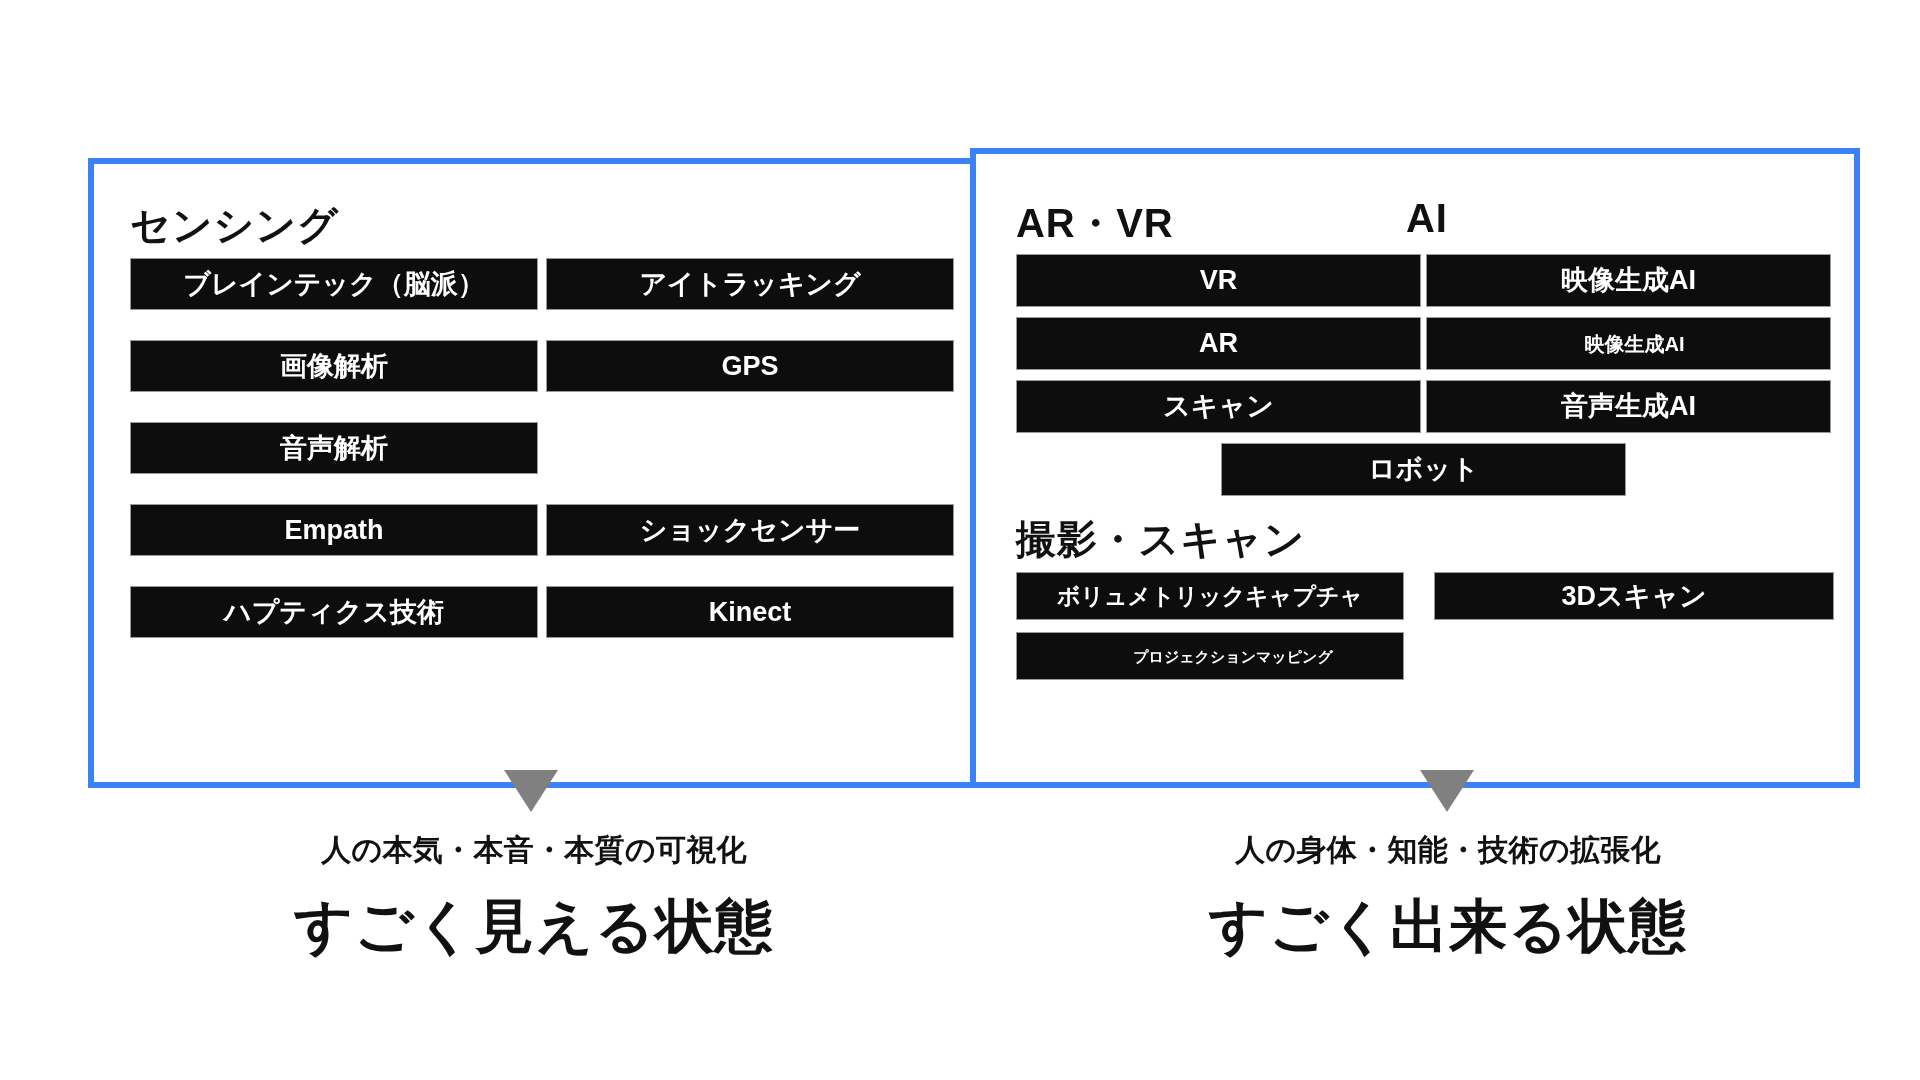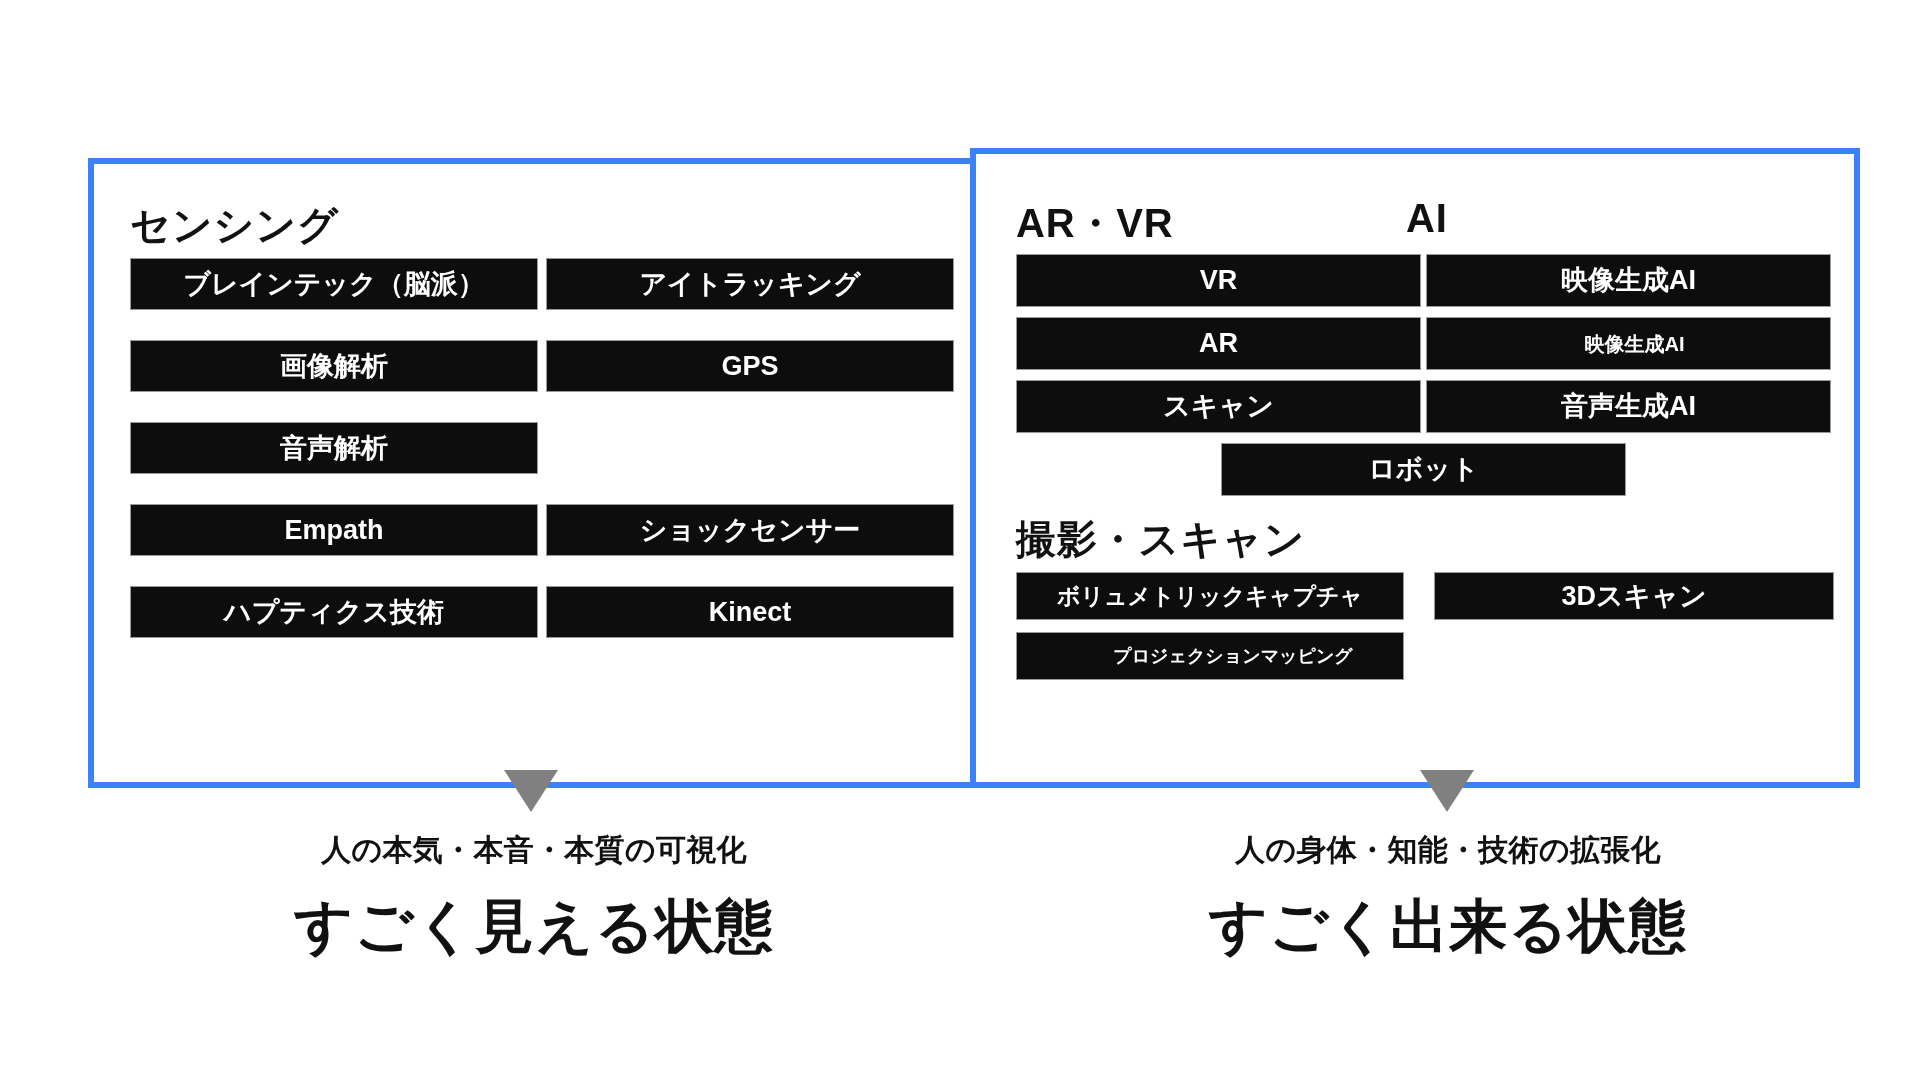--- a/index.html
+++ b/index.html
@@ -135,21 +135,21 @@
 
       <div class="chip" style="left:450px; top:100px; width:405px; height:53px; font-size:27px;">映像生成AI</div>
       <div class="chip" style="left:450px; top:163px; width:405px; height:53px; font-size:20px;padding-left:12px;">映像生成AI</div>
       <div class="chip" style="left:450px; top:226px; width:405px; height:53px; font-size:27px;">音声生成AI</div>
 
       <div class="chip" style="left:245px; top:289px; width:405px; height:53px; font-size:27px;">ロボット</div>
 
       <div class="section-heading" style="left:40px; top:358px; font-size:40px;">撮影・スキャン</div>
 
       <div class="chip" style="left:40px; top:418px; width:388px; height:48px; font-size:23px;">ボリュメトリックキャプチャ</div>
-      <div class="chip" style="left:40px; top:478px; width:388px; height:48px; font-size:18px;padding-left:46px;">プロジェクションマッピング</div>
+      <div class="chip" style="left:40px; top:478px; width:388px; height:48px; font-size:15px;padding-left:46px;">プロジェクションマッピング</div>
 
       <div class="chip" style="left:458px; top:418px; width:400px; height:48px; font-size:27px;">3Dスキャン</div>
 
     </div>
   </div>
 
   <div class="arrow" style="left:1420px; top:770px;"></div>
 
   <div class="caption-sub" style="left:1003px; top:830px; width:890px; font-size:30px;">人の身体・知能・技術の拡張化</div>
 

